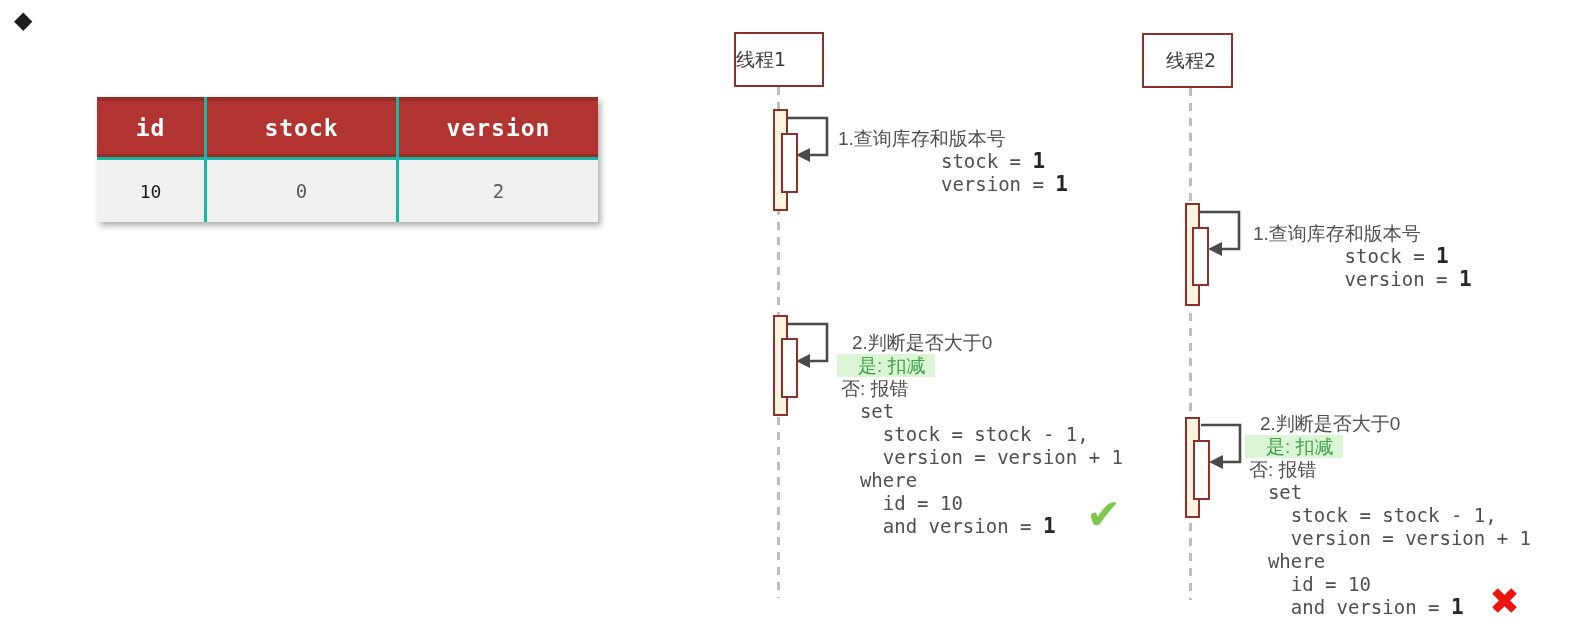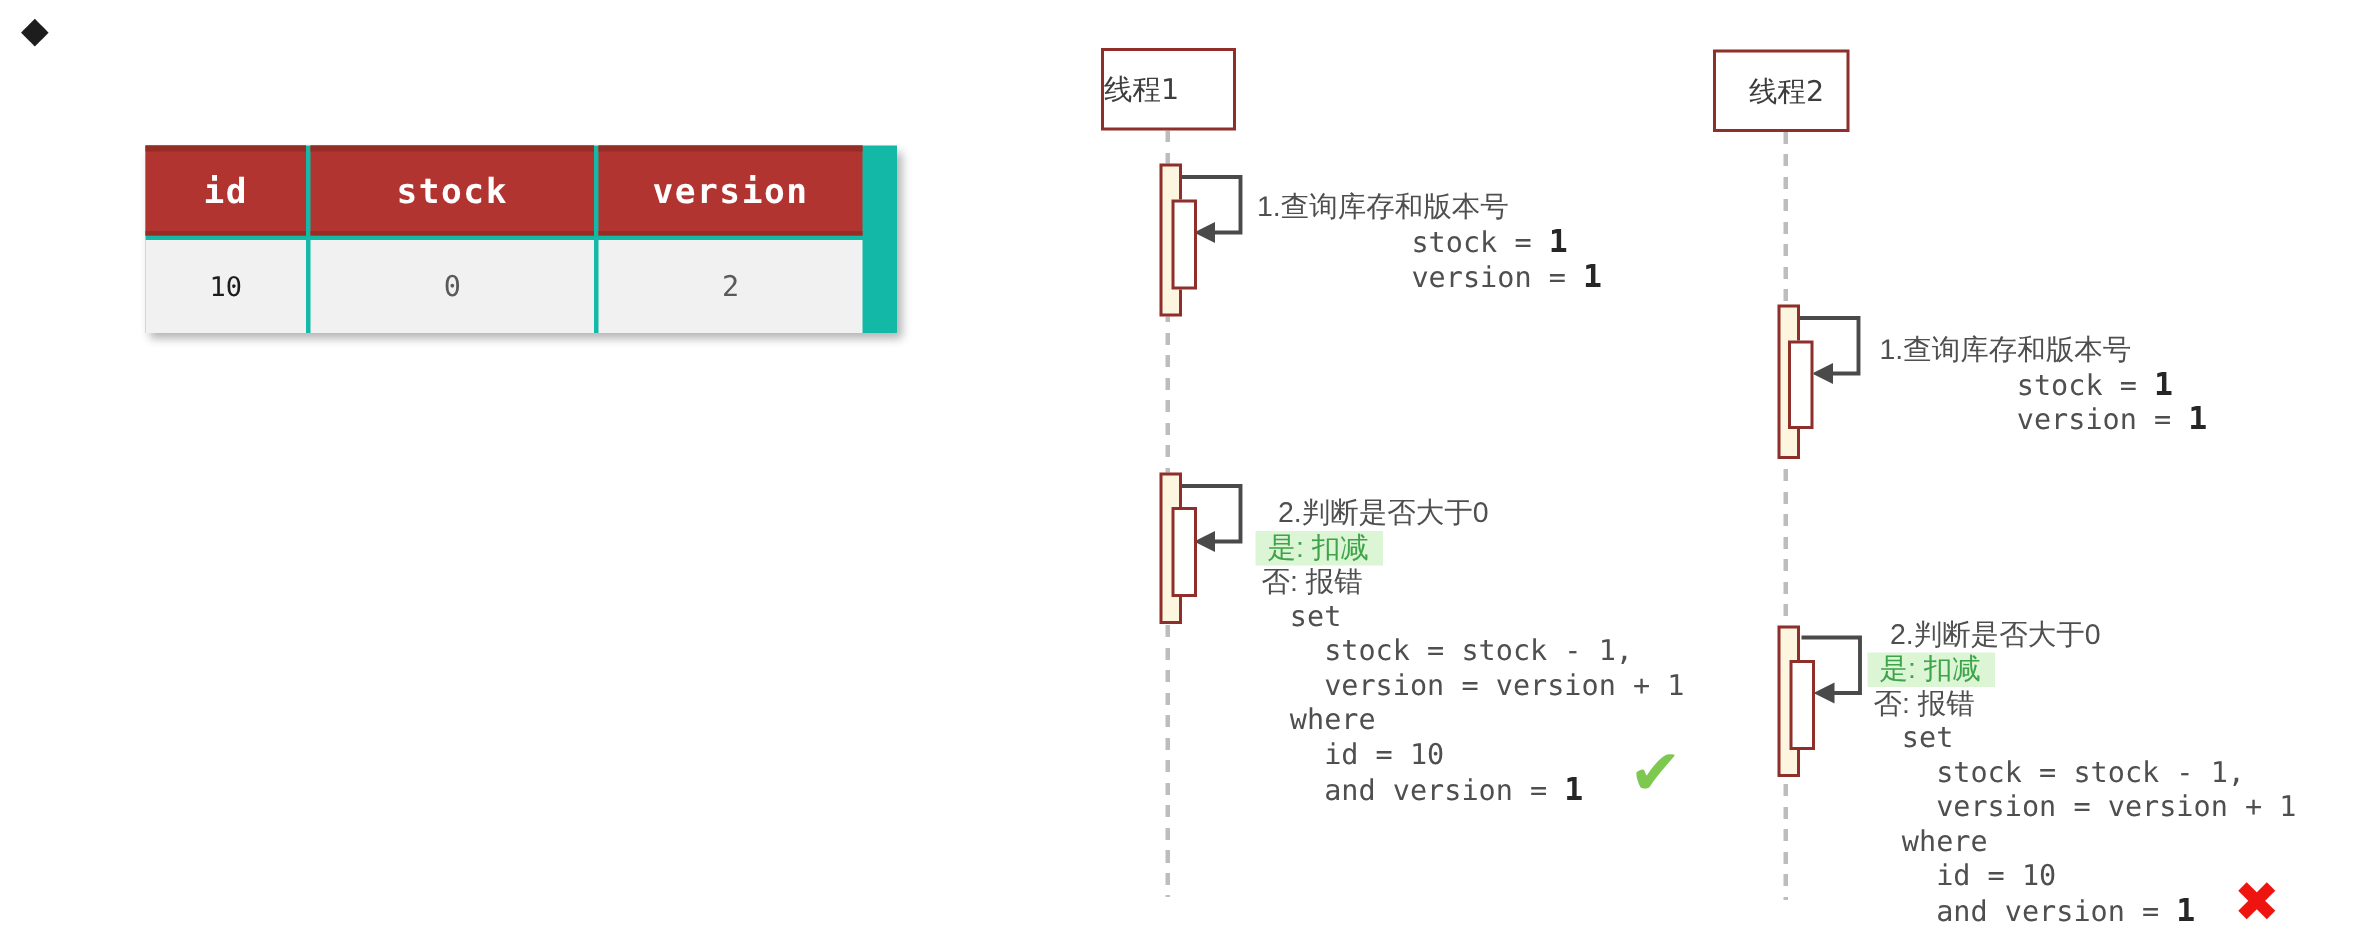--- a/index.html
+++ b/index.html
@@ -16,41 +16,41 @@
               display:flex; flex-direction:column; row-gap:3px;
               box-shadow:3px 4px 6px rgba(0,0,0,0.30); background:#14b8a6; }
   .tbl-row { display:flex; column-gap:3px; }
   .th-cell { height:60px; background:#B23431; border-top:4px solid #952D26; border-bottom:3px solid #952D26;
              color:#ffffff; font-family:"DejaVu Sans Mono","Liberation Mono",monospace;
              font-weight:bold; font-size:23px; letter-spacing:1px;
              display:flex; align-items:center; justify-content:center; }
   .td-cell { height:62px; background:#F1F1F1;
              font-family:"DejaVu Sans Mono","Liberation Mono",monospace;
              display:flex; align-items:center; justify-content:center; }
-  .col-id { width:107px; } .col-stock { width:189px; } .col-version { width:176px; }
+  .col-id { width:107px; } .col-stock { width:189px; } .col-version { width:199px; }
   .td-id { font-size:18px; color:#1c1c1c; }
   .td-dim { font-size:19px; color:#5a5a5a; }
 
   
   .thread-box { position:absolute; width:90px; height:55px; background:#ffffff;
                 border:2px solid #8E2F2C; display:flex; align-items:center; justify-content:flex-start;
                 font-size:19px; color:#3d3d3d; z-index:3; }
   .lifeline { position:absolute; width:3px;
               background:repeating-linear-gradient(to bottom,#BDBDBD 0 8px,transparent 8px 15px);
               z-index:1; }
   .act-outer { position:absolute; width:15px; background:#FCF5DF; border:2px solid #8E2F2C; z-index:2; }
   .act-inner { position:absolute; width:17px; background:#FFFFFE; border:2px solid #8E2F2C; z-index:4; }
   .self-arrow { position:absolute; z-index:3; }
 
   
   .note { position:absolute; font-size:19px; color:#4f4f4f; z-index:5; }
   .note .ln { height:23px; line-height:23px; white-space:pre;
               font-family:"DejaVu Sans Mono","Liberation Mono",monospace; }
   .note .cjk { font-family:Liberation Sans, sans-serif; }
-  .hl { display:inline-block; background:#DCF5D5; color:#3EA34A; padding:0 9px 0 8px; }
+  .hl { display:inline-block; background:#DCF5D5; color:#3EA34A; padding:0 9px 0 21px; }
   .val { font-weight:bold; color:#262626; font-size:21px; }
 
   .result-check { position:absolute; font-size:42px; font-weight:900; color:#7DC94F; z-index:6; line-height:1; }
   .result-x { position:absolute; font-size:37px; font-weight:900; color:#EE1410; z-index:6; line-height:1; }
 </style>
 </head>
 <body>
 
 <div id="canvas">
 

